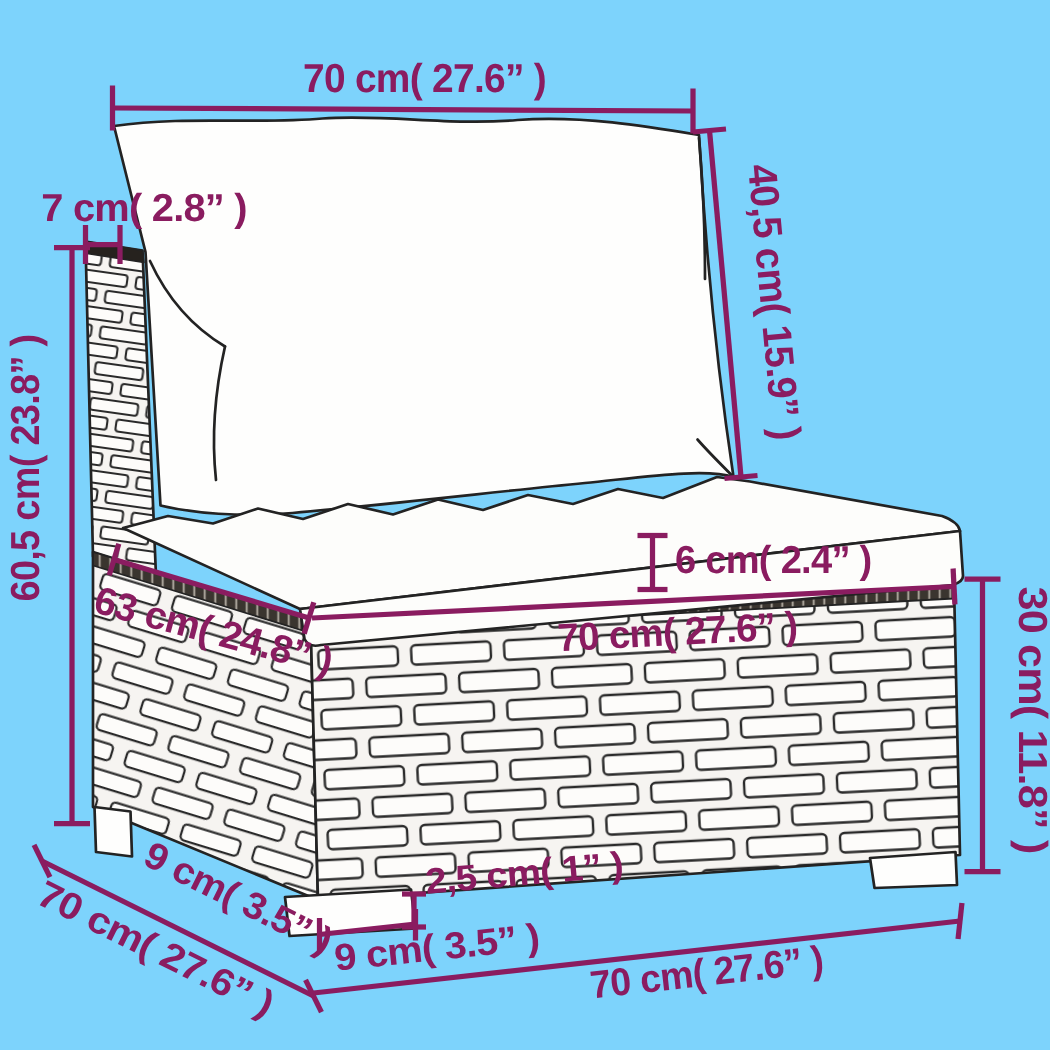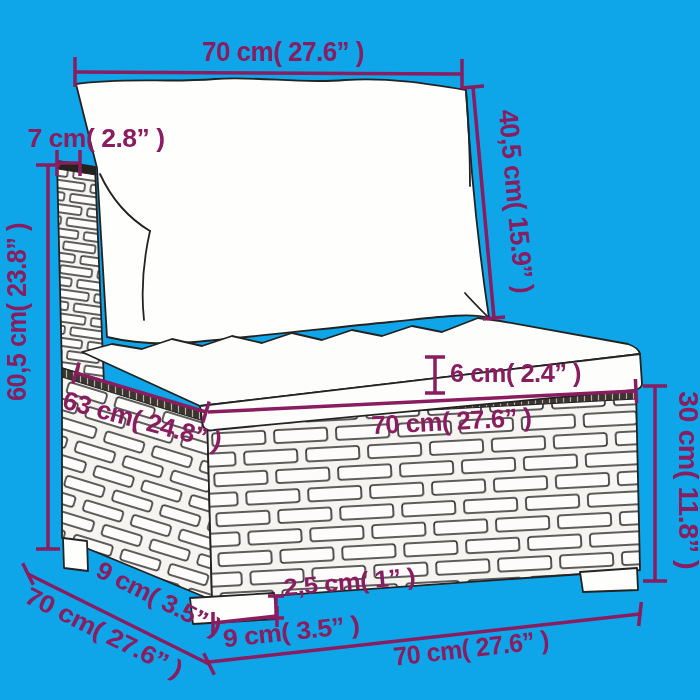--- a/index.html
+++ b/index.html
@@ -1,16 +1,16 @@
 <!DOCTYPE html>
 <html><head>
 <meta charset="utf-8">
 <style>
   html,body{margin:0;padding:0;background:#ffffff;}
-  .stage{position:relative;width:700px;height:700px;background:#0ea5e9;overflow:hidden;
+  .stage{position:relative;width:700px;height:700px;background:#7dd3fc;overflow:hidden;
          font-family:"Liberation Sans",sans-serif;}
   svg{display:block;}
   .dim-text{font-family:"Liberation Sans",sans-serif;font-weight:700;letter-spacing:-0.5px;}
 </style>
 </head>
 <body>
 
 <div class="stage">
 <svg width="700" height="700" viewBox="0 0 700 700">
   <defs>

